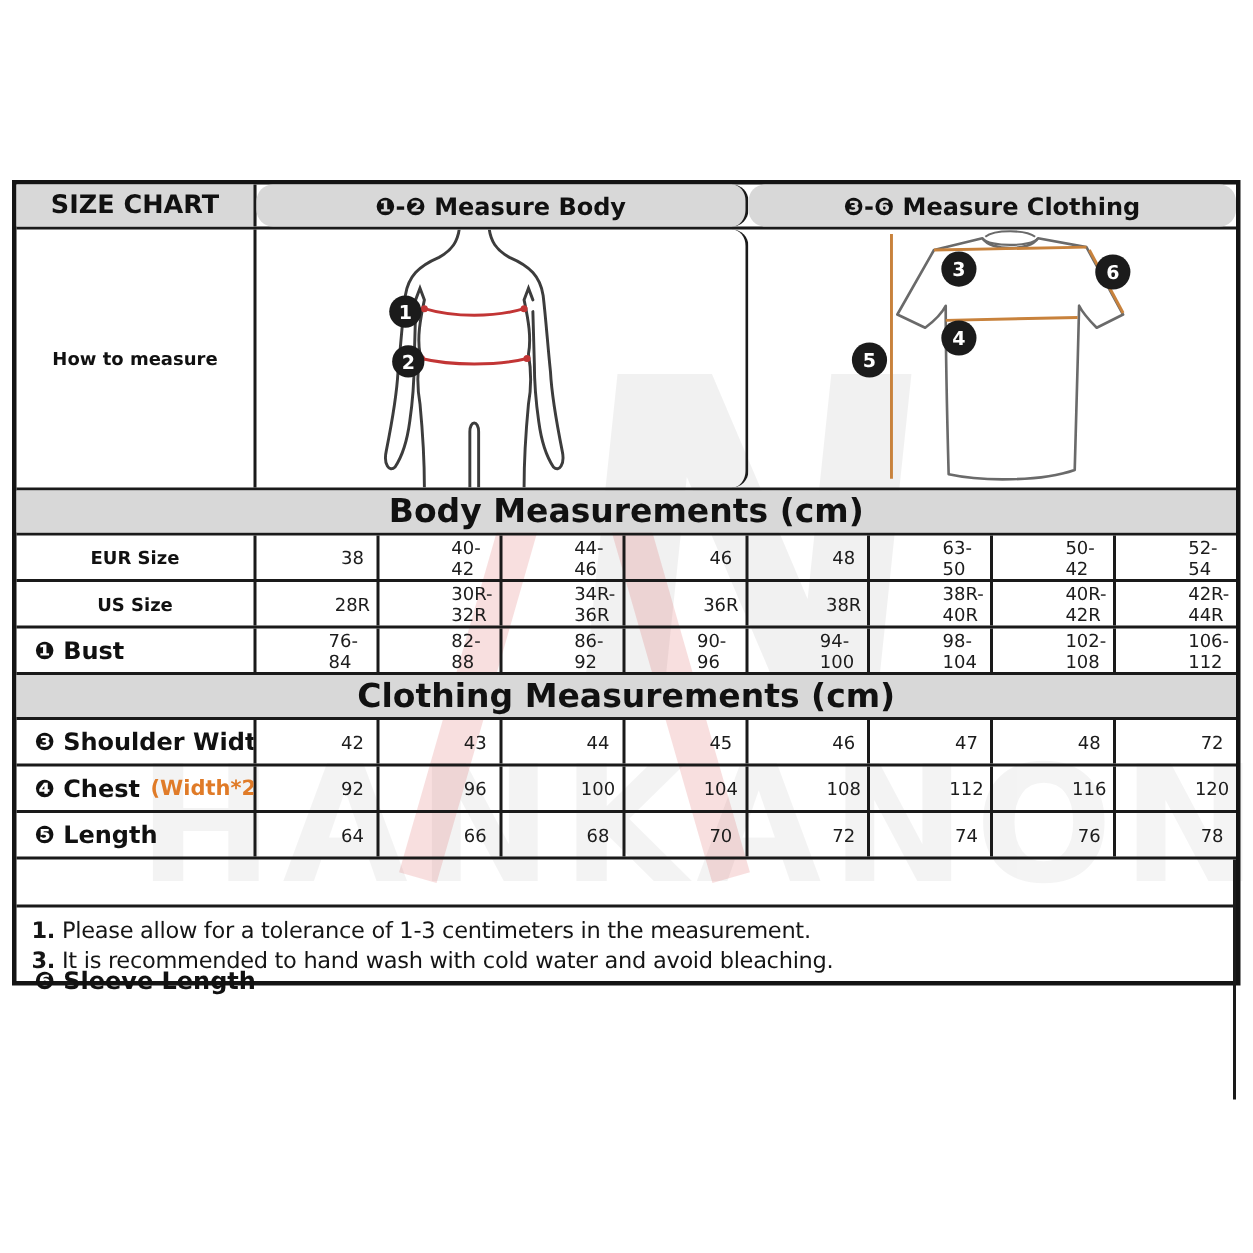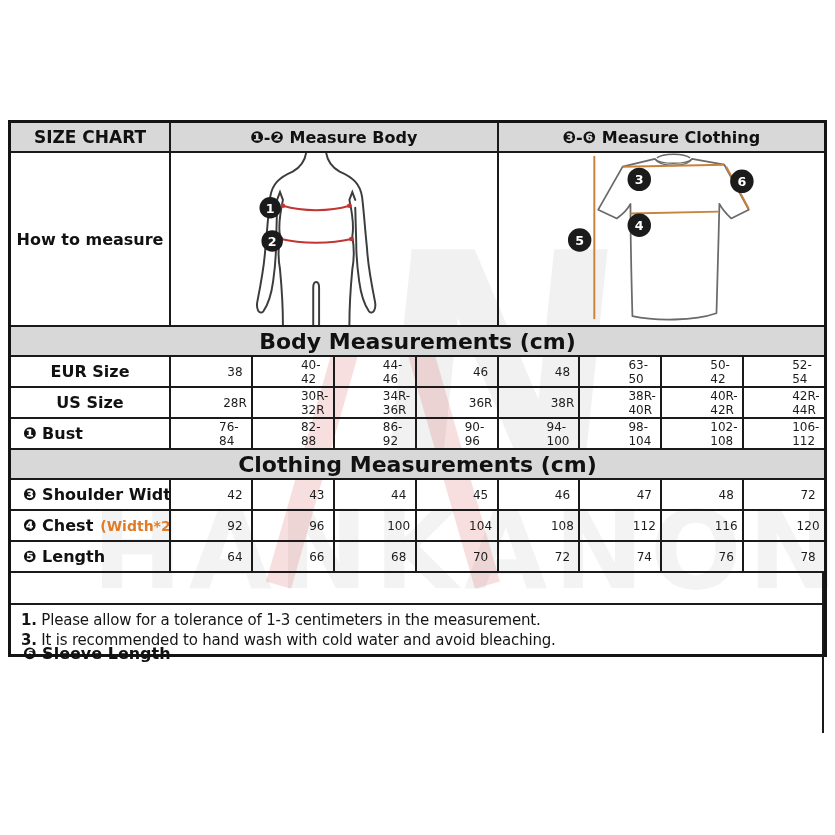--- a/index.html
+++ b/index.html
@@ -17,34 +17,34 @@
   
   .size-table{position:absolute;left:8px;top:120px;width:819px;z-index:1;
               border:3px solid #141414;box-sizing:border-box;background:transparent;}
   .row{display:flex;border-bottom:2px solid #1a1a1a;align-items:stretch;}
   .row:last-child{border-bottom:none;}
   .cell{display:flex;align-items:center;justify-content:center;border-right:2px solid #1a1a1a;
         box-sizing:border-box;overflow:hidden;}
   .cell:last-child{border-right:none;}
   .lblcol{flex:0 0 160px;}
   .vcol{flex:1 1 0;}
-  .dcol{flex:4 4 0;position:relative;}
+  .dcol{flex:4 4 0;position:relative;border-radius:11px;}
   .gray{background:#d8d8d8;}
   .bold{font-weight:bold;}
   .fs17{font-size:17px;}
   .fs16{font-size:16px;}
   .h-header{height:28px;}
   .h-diagram{height:172px;}
   .h-band{height:28px;}
   .h-tag{height:31px;}
   .h-row{height:29px;gap:48px;}
   .h-sleeve{height:30px;flex-direction:column;}
   .band{flex:1 1 0;justify-content:center;font-weight:bold;font-size:22px;}
   .leftlbl{justify-content:flex-start;padding-left:12px;font-weight:bold;font-size:16px;white-space:nowrap;}
-  .ctrlbl{font-weight:bold;font-size:16px;}
+  .ctrlbl{font-weight:bold;font-size:12px;}
   .val{font-size:12px;color:#1c1c1c;}
   .sizeval{font-size:17px;font-weight:bold;}
   .orange-note{color:#e07b28;font-weight:bold;font-size:14px;margin-left:7px;}
   .notes{display:block;padding:5px 10px 4px 10px;font-size:15px;line-height:20px;
          letter-spacing:-0.2px;color:#151515;}
   .note-line{display:block;}
   .note-num{font-weight:bold;}
   svg{display:block;}
 </style>
 </head>

